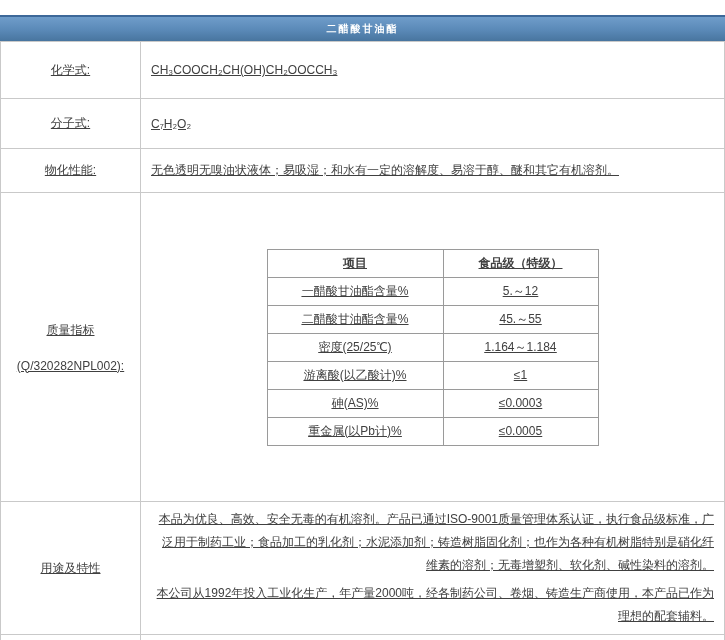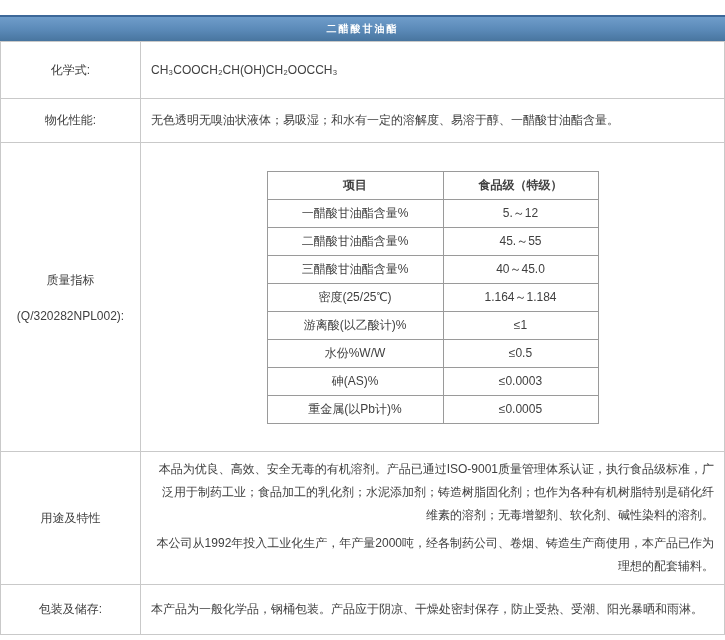--- a/index.html
+++ b/index.html
@@ -25,20 +25,21 @@
     background: linear-gradient(to bottom, #6f9dca 0%, #5a89b7 55%, #48759f 100%);
   }
   table.spec {
     width: 725px;
     border-collapse: collapse;
     table-layout: fixed;
   }
   table.spec td {
     border: 1px solid #c9c9c9;
     vertical-align: middle;
+    text-decoration: underline;
   }
   td.lbl {
     width: 131px;
     text-align: center;
     padding: 0 4px;
   }
   td.val { padding: 4px 10px; margin-left: 24px; }
   tr.r1 td { height: 48px; }
   tr.r2 td { height: 41px; }
   tr.r3 td { height: 35px; }
@@ -74,23 +75,27 @@
   <div class="top-spacer"></div>
 
   <div class="title-bar">二醋酸甘油酯</div>
 
   <table class="spec">
     <tbody>
         <tr class="r1">
       <td class="lbl">化学式:</td>
       <td class="val">CH₃COOCH₂CH(OH)CH₂OOCCH₃</td>
     </tr>
+    <tr class="r2">
+      <td class="lbl">分子式:</td>
+      <td class="val">C₇H₂O₂</td>
+    </tr>
     <tr class="r3">
       <td class="lbl">物化性能:</td>
-      <td class="val text-cell">无色透明无嗅油状液体；易吸湿；和水有一定的溶解度、易溶于醇、一醋酸甘油酯含量。</td>
+      <td class="val text-cell">无色透明无嗅油状液体；易吸湿；和水有一定的溶解度、易溶于醇、醚和其它有机溶剂。</td>
     </tr>
     <tr class="r4">
       <td class="lbl">
         <div>质量指标</div>
         <div class="qlabel-line2">(Q/320282NPL002):</div>
       </td>
       <td class="val">
         <table class="qtable">
           <tbody>
                 <tr>
@@ -99,34 +104,26 @@
           </tr>
           <tr>
             <td>一醋酸甘油酯含量%</td>
             <td>5.～12</td>
           </tr>
           <tr>
             <td>二醋酸甘油酯含量%</td>
             <td>45.～55</td>
           </tr>
           <tr>
-            <td>三醋酸甘油酯含量%</td>
-            <td>40～45.0</td>
-          </tr>
-          <tr>
             <td>密度(25/25℃)</td>
             <td>1.164～1.184</td>
           </tr>
           <tr>
             <td>游离酸(以乙酸计)%</td>
             <td>≤1</td>
-          </tr>
-          <tr>
-            <td>水份%W/W</td>
-            <td>≤0.5</td>
           </tr>
           <tr>
             <td>砷(AS)%</td>
             <td>≤0.0003</td>
           </tr>
           <tr>
             <td>重金属(以Pb计)%</td>
             <td>≤0.0005</td>
           </tr>
         </tbody>

